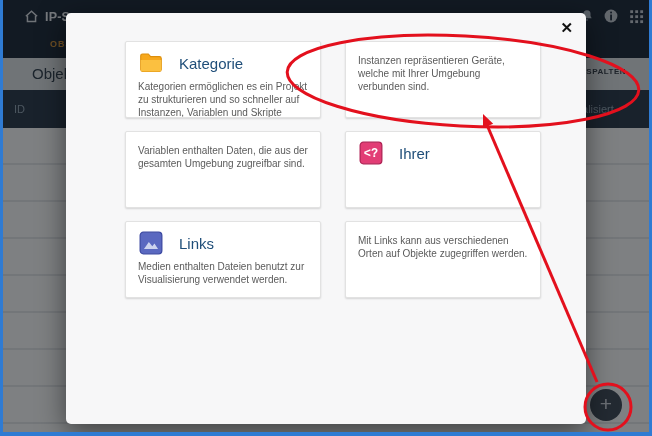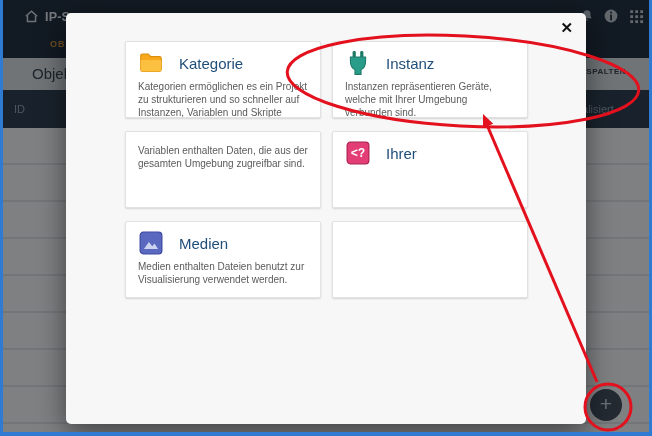--- a/index.html
+++ b/index.html
@@ -34,21 +34,21 @@
   .fab { position:absolute; left:590px; top:389px; width:32px; height:32px; border-radius:50%;
     background:#414b59; color:#d6dbe1; font-size:21px; line-height:30px; text-align:center; cursor:pointer; }
 
   
   .overlay { position:absolute; left:0; top:0; width:652px; height:436px; background:rgba(8,11,16,.52); z-index:5; }
 
   
   .modal { position:absolute; left:66px; top:13px; width:520px; height:411px; background:#f7f7f8;
     border-radius:5px; box-shadow:0 8px 28px rgba(0,0,0,.5); z-index:10; }
   .modal-close { position:absolute; top:6px; right:13px; font-size:15px; color:#111; font-weight:bold; cursor:pointer; line-height:18px; }
-  .cards { position:absolute; left:27px; top:28px; display:grid; grid-template-columns:196px 196px; gap:13px 11px;padding-left:32px; }
+  .cards { position:absolute; left:27px; top:28px; display:grid; grid-template-columns:196px 196px; gap:13px 24px;padding-left:32px; }
   .card { width:196px; height:77px; background:#fff; border:1px solid #e2e2e2; border-radius:2px;
     box-shadow:0 1px 2px rgba(0,0,0,.14); padding:8px 12px; overflow:hidden; cursor:pointer; }
   .card-head { display:flex; align-items:center; gap:15px; height:26px; }
   .icon26 { width:26px; height:26px; flex:0 0 26px; }
   .card-title { font-size:15px; color:#1f4e79; }
   .card-desc { margin-top:4px; font-size:10px; line-height:13px; color:#5b5b5b; }
 
   
   .annotations { position:absolute; left:0; top:0; z-index:20; pointer-events:none; }
 </style>
@@ -124,28 +124,20 @@
           <svg class="icon26" viewBox="0 0 24 24">
             <path d="M2.5 5.5a1.8 1.8 0 0 1 1.8-1.8h5.2l2.2 2.4h8a1.8 1.8 0 0 1 1.8 1.8V18a1.8 1.8 0 0 1-1.8 1.8H4.3A1.8 1.8 0 0 1 2.5 18z" fill="#f7a81c" stroke="#dd8e0a" stroke-width="1"></path>
             <path d="M2.5 9.2h19v8.8a1.8 1.8 0 0 1-1.8 1.8H4.3a1.8 1.8 0 0 1-1.8-1.8z" fill="#fbc040"></path>
           </svg>
           <span class="card-title">Kategorie</span>
         </div>
         <div class="card-desc">Kategorien ermöglichen es ein Projekt zu strukturieren und so schneller auf Instanzen, Variablen und Skripte zuzugreifen.</div>
       </div>
 
       <div class="card">
-        <div class="card-head">
-          <svg class="icon26" viewBox="0 0 24 24">
-            <rect x="7" y="1" width="3" height="6" rx="1.2" fill="#1f7a68"></rect>
-            <rect x="14" y="1" width="3" height="6" rx="1.2" fill="#1f7a68"></rect>
-            <path d="M5 6.5h14v4c0 4.6-2.3 6.6-4.2 7.6v4.4H9.2v-4.4C7.3 17.1 5 15.1 5 10.5z" fill="#2a9d8a" stroke="#1f7a68" stroke-width="1"></path>
-          </svg>
-          <span class="card-title">Instanz</span>
-        </div>
         <div class="card-desc">Instanzen repräsentieren Geräte, welche mit Ihrer Umgebung verbunden sind.</div>
       </div>
 
       <div class="card">
         <div class="card-desc">Variablen enthalten Daten, die aus der gesamten Umgebung zugreifbar sind.</div>
       </div>
 
       <div class="card">
         <div class="card-head">
           <svg class="icon26" viewBox="0 0 24 24">
@@ -156,26 +148,27 @@
         </div>
       </div>
 
 
       <div class="card">
         <div class="card-head">
           <svg class="icon26" viewBox="0 0 24 24">
             <rect x="2" y="2" width="20" height="20" rx="3" fill="#5a68c0" stroke="#3d4aa3" stroke-width="1.2"></rect>
             <path d="M5.5 17.5 10 11l3.2 4 2-2.6 3.3 5.1z" fill="#cdd3ee"></path>
           </svg>
-          <span class="card-title">Medien</span>
+          <span class="card-title">Links</span>
         </div>
         <div class="card-desc">Medien enthalten Dateien benutzt zur Visualisierung verwendet werden.</div>
       </div>
 
       <div class="card">
+        <div class="card-desc">Mit Links kann aus verschiedenen Orten auf Objekte zugegriffen werden.</div>
       </div>
 
     </div>
   </div>
 
   <svg class="annotations" width="652" height="436" viewBox="0 0 652 436">
     <ellipse cx="463" cy="81" rx="176" ry="45" transform="rotate(3 463 81)" fill="none" stroke="#e3101d" stroke-width="3"></ellipse>
     <ellipse cx="608" cy="407" rx="23" ry="23" fill="none" stroke="#e3101d" stroke-width="3"></ellipse>
     <line x1="597" y1="382" x2="487" y2="125" stroke="#e3101d" stroke-width="3"></line>
     <polygon points="483,114 493.2,123.8 483,128.1" fill="#e3101d"></polygon>

